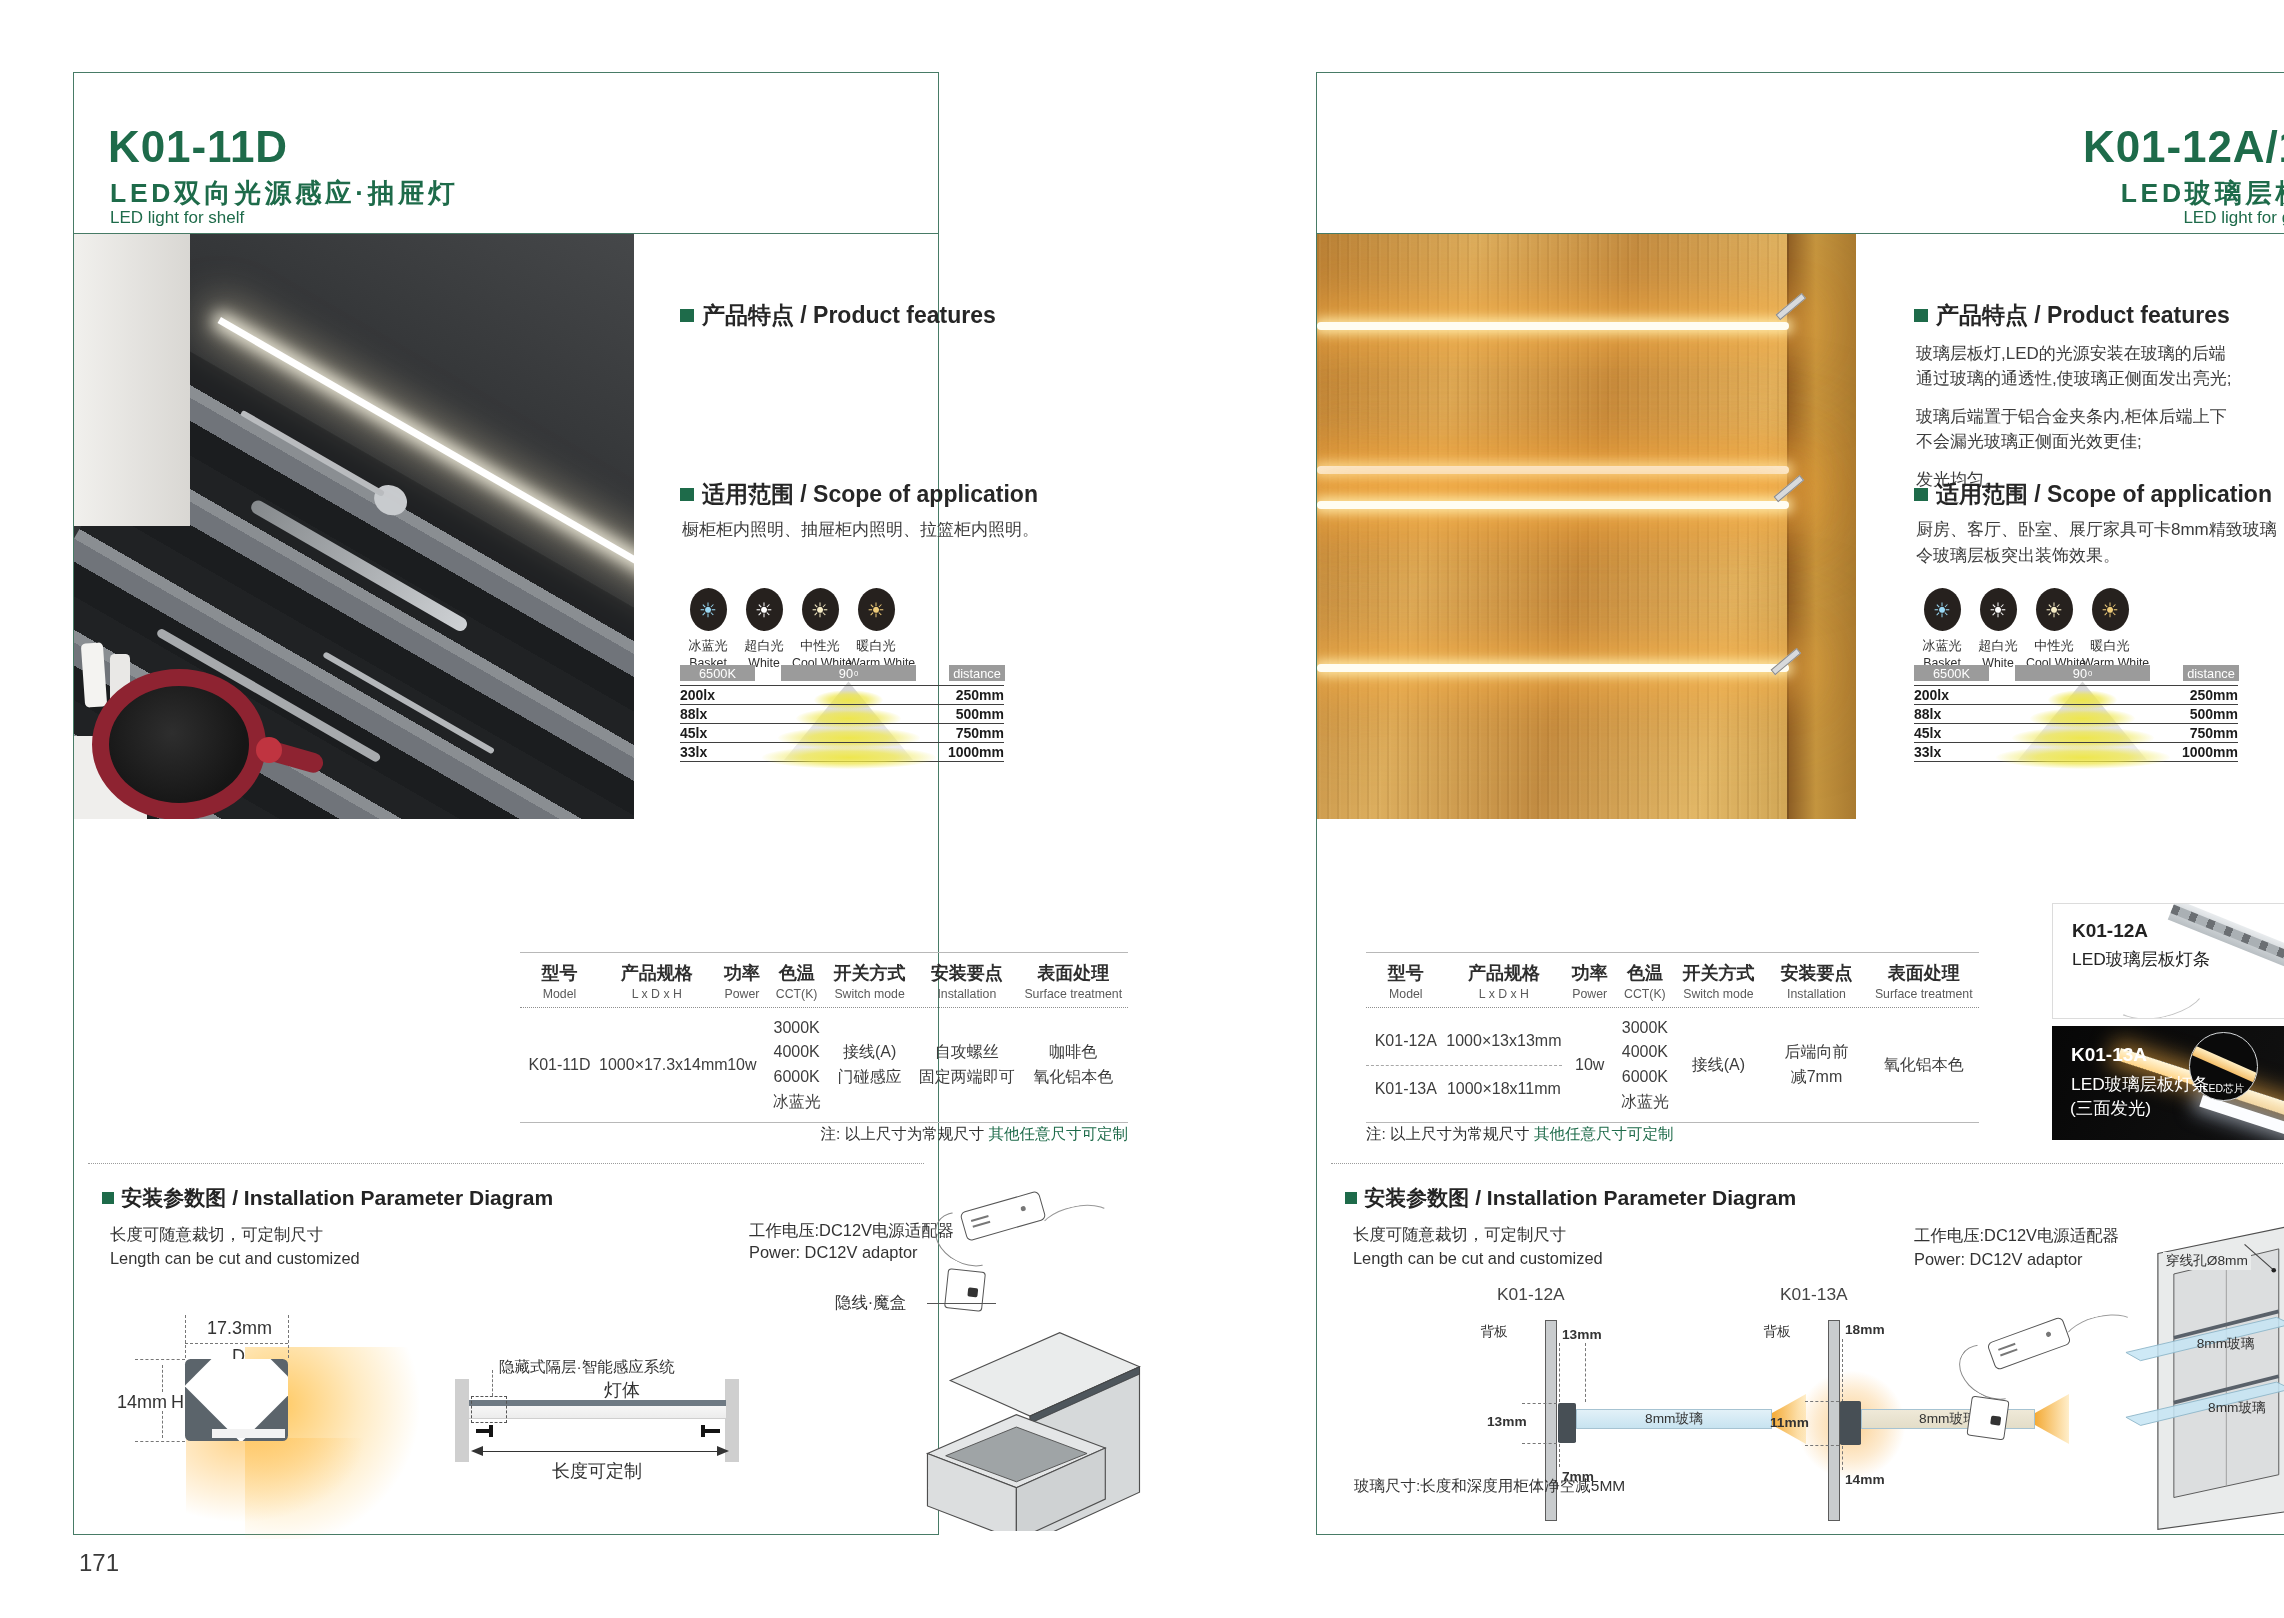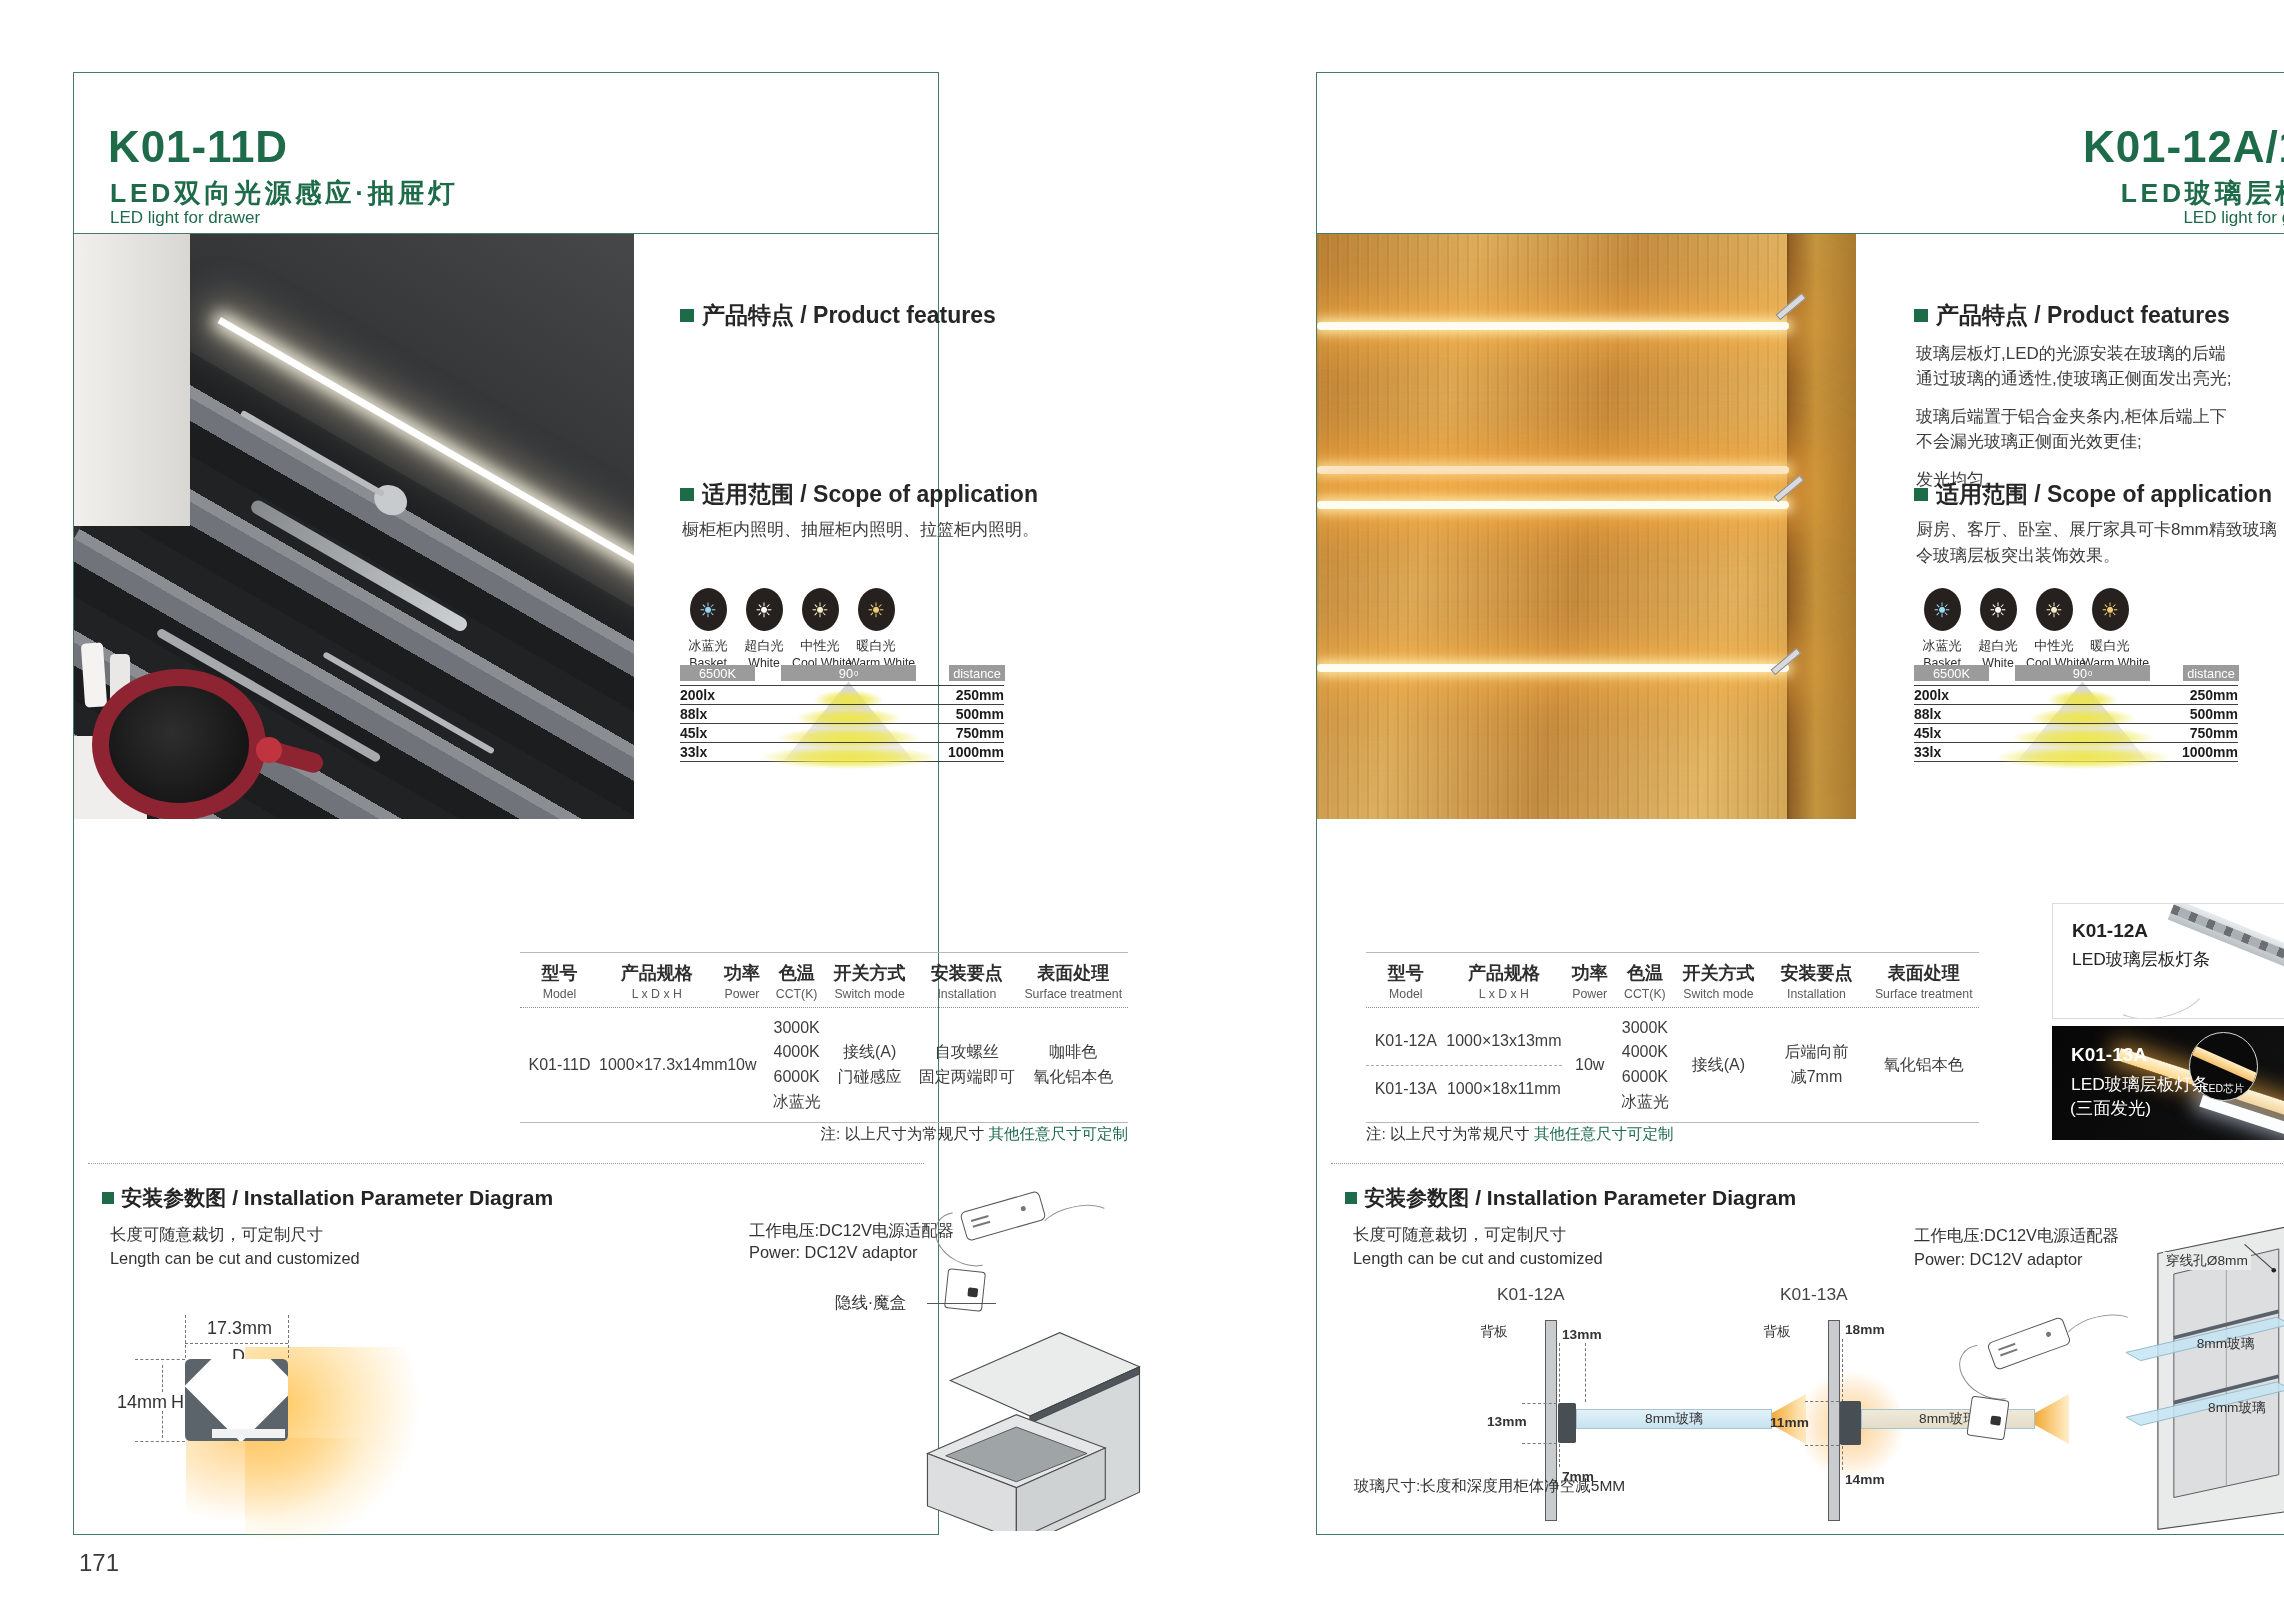--- a/index.html
+++ b/index.html
@@ -79,21 +79,21 @@
 </style>
 </head>
 <body>
 
 <div class="canvas">
 
   <div class="page" style="left:73px;width:866px">
 
     <div class="abs hdr-model" style="left:34px;top:49px">K01-11D</div>
     <div class="abs hdr-cn" style="left:36px;top:102px">LED双向光源感应·抽屉灯</div>
-    <div class="abs hdr-en" style="left:36px;top:135px">LED light for drawer</div>
+    <div class="abs hdr-en" style="left:36px;top:135px">LED light for shelf</div>
     <div class="abs hdr-rule" style="left:0;right:0;top:160px"></div>
 
     <div class="photo" id="photoL" style="left:0;top:161px;width:560px;height:585px">
       <div class="abs" style="left:64px;top:-256px;width:914px;height:347px;background:linear-gradient(180deg,#47494b,#2d2f31);transform:rotate(30deg);transform-origin:0 100%"></div>
       <div class="abs" style="left:110px;top:114px;width:822px;height:594px;transform:rotate(30deg);transform-origin:0 0;background:repeating-linear-gradient(180deg,#202224 0 29px,#8a8e92 29px 40px,#70747a 40px 60px,#1b1d1f 60px 90px)">
         <div class="abs" style="left:238px;top:13.7px;width:34px;height:29px;border-radius:50%;background:#c8cbce"></div>
         <div class="abs" style="left:82px;top:24px;width:164px;height:5.5px;background:#b9bcbf;border-radius:2.7px"></div>
         <div class="abs" style="left:137px;top:94px;width:247px;height:13.7px;border-radius:7.3px;background:linear-gradient(90deg,#85898c,#ced1d4)"></div>
         <div class="abs" style="left:274px;top:192px;width:196px;height:6.4px;background:#b4b7ba;border-radius:3.2px"></div>
         <div class="abs" style="left:119px;top:254px;width:256px;height:9px;background:#a7aaad;border-radius:4.6px"></div>
@@ -255,20 +255,40 @@
       <div class="dash-v" style="left:45px;top:59px;height:27px"></div>
       <div class="dash-v" style="left:45px;top:105px;height:27px"></div>
       <div class="abs dim" style="left:0px;top:86px;font-size:18px">14mm</div>
       <div class="abs dim" style="left:54px;top:86px;font-size:18px">H</div>
       <div class="abs" style="left:68px;top:53px;width:103px;height:82px;background:#5b646b;border-radius:5.5px;overflow:hidden">
         <div class="abs" style="left:16.4px;top:-12.8px;width:80px;height:80px;background:#fff;transform:rotate(45deg)"></div>
         <div class="abs" style="left:27px;bottom:2.7px;right:2.7px;height:9px;background:#f2f2f2"></div>
       </div>
     </div>
 
+    <div class="abs" style="left:375px;top:1270px;width:311px;height:146px">
+      <div class="abs" style="left:6.4px;top:36px;width:13.7px;height:83px;background:#cfcfcf"></div>
+      <div class="abs" style="left:276px;top:36px;width:13.7px;height:83px;background:#cfcfcf"></div>
+      <div class="abs" style="left:20px;top:57px;width:257px;height:19px">
+        <div style="height:5.5px;background:#6f7a84"></div>
+        <div style="height:13.7px;background:linear-gradient(180deg,#f7f7f7,#ececec);border-bottom:0.9px solid #cfcfcf"></div>
+      </div>
+      <div class="abs" style="left:22px;top:53px;width:36px;height:26.5px;border:1.4px dashed #555"></div>
+      <div class="dash-v" style="left:43px;top:26.5px;height:26.5px"></div>
+      <div class="abs dim" style="left:50px;top:13.7px;font-size:15.5px">隐藏式隔层·智能感应系统</div>
+      <div class="abs dim" style="left:155px;top:35px;font-size:18px">灯体</div>
+      <div class="screwbar" style="left:26.5px;top:86px"></div>
+      <div class="screwpin" style="left:40px;top:82px"></div>
+      <div class="screwbar" style="left:255px;top:86px"></div>
+      <div class="screwpin" style="left:252px;top:82px"></div>
+      <div class="arrow-line" style="left:25px;top:108px;width:251px"></div>
+      <div class="arr l" style="left:22px;top:103px"></div>
+      <div class="arr r" style="left:268px;top:103px"></div>
+      <div class="abs dlabel" style="left:103px;top:116px;font-size:18px">长度可定制</div>
+    </div>
 
     <div class="abs cut" style="left:675px;top:1147px">工作电压:DC12V电源适配器</div>
     <div class="abs cut" style="left:675px;top:1170px">Power: DC12V adaptor</div>
     <div class="abs" style="left:888px;top:1128px;width:82px;height:30px;background:#fff;border:1.4px solid #555;border-radius:5.5px;transform:rotate(-16deg)">
       <div class="abs" style="left:8.2px;top:9px;width:18px;height:2.3px;background:#777"></div>
       <div class="abs" style="left:8.2px;top:14.6px;width:18px;height:2.3px;background:#777"></div>
       <div class="abs" style="left:59px;top:10px;width:4.6px;height:4.6px;border-radius:50%;background:#777"></div>
     </div>
     <div class="abs" style="left:859px;top:1141px;width:69px;height:50px;border:1.8px solid #8a8a8a;border-color:transparent transparent #8a8a8a #8a8a8a;border-radius:50%;transform:rotate(28deg)"></div>
     <div class="abs" style="left:964px;top:1133px;width:78px;height:41px;border:1.8px solid #9a9a9a;border-color:#9a9a9a transparent transparent transparent;border-radius:50%;transform:rotate(-12deg)"></div>

